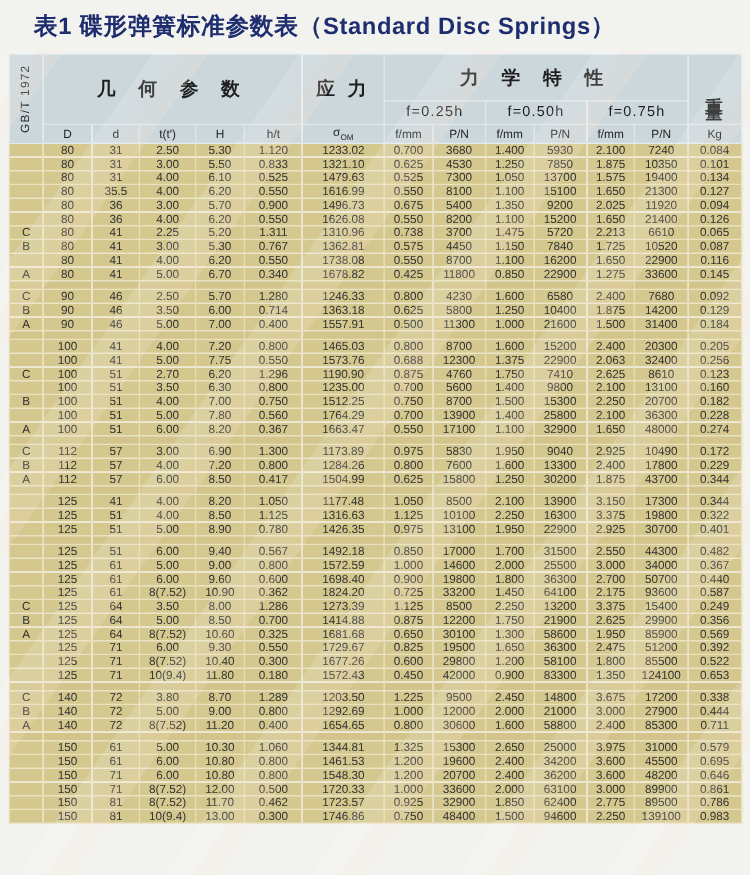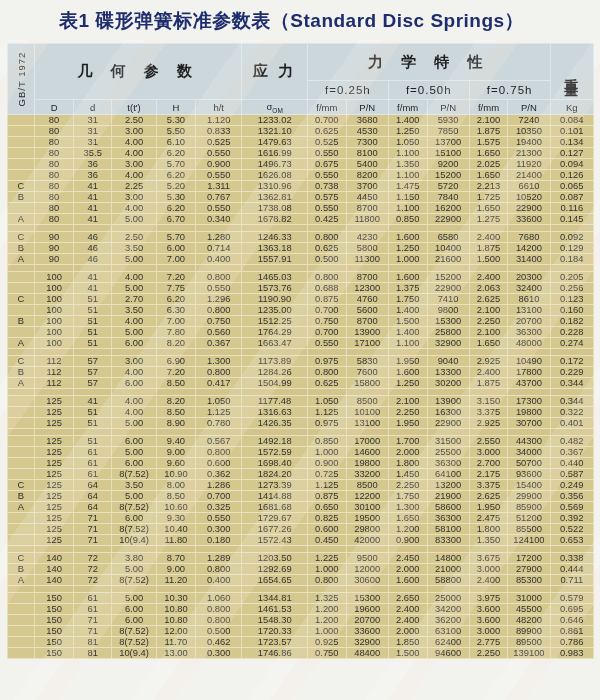--- a/index.html
+++ b/index.html
@@ -8,21 +8,20 @@
     background:#f2f2ef;
     font-family:"Liberation Sans", sans-serif;
     overflow:hidden; position:relative;
   }
   .page { position:relative; width:600px; height:700px; overflow:hidden; }
   .title {
     padding:8px 0 0 27px;
     font-size:19px; font-weight:bold;
     color:#1e2d6e; letter-spacing:0.5px;
     white-space:nowrap;
-    margin-left:32px;
   }
   .table-wrap { position:absolute; left:7px; top:43px; width:587px; }
   table { width:100%; border-collapse:collapse; table-layout:fixed; }
 
   
   thead th {
     background:#ccd7db; font-weight:normal; color:#1f1f1f;
     border:1px solid #dde7ea; text-align:center; overflow:hidden;
   }
   th.std-cell { position:relative; }

